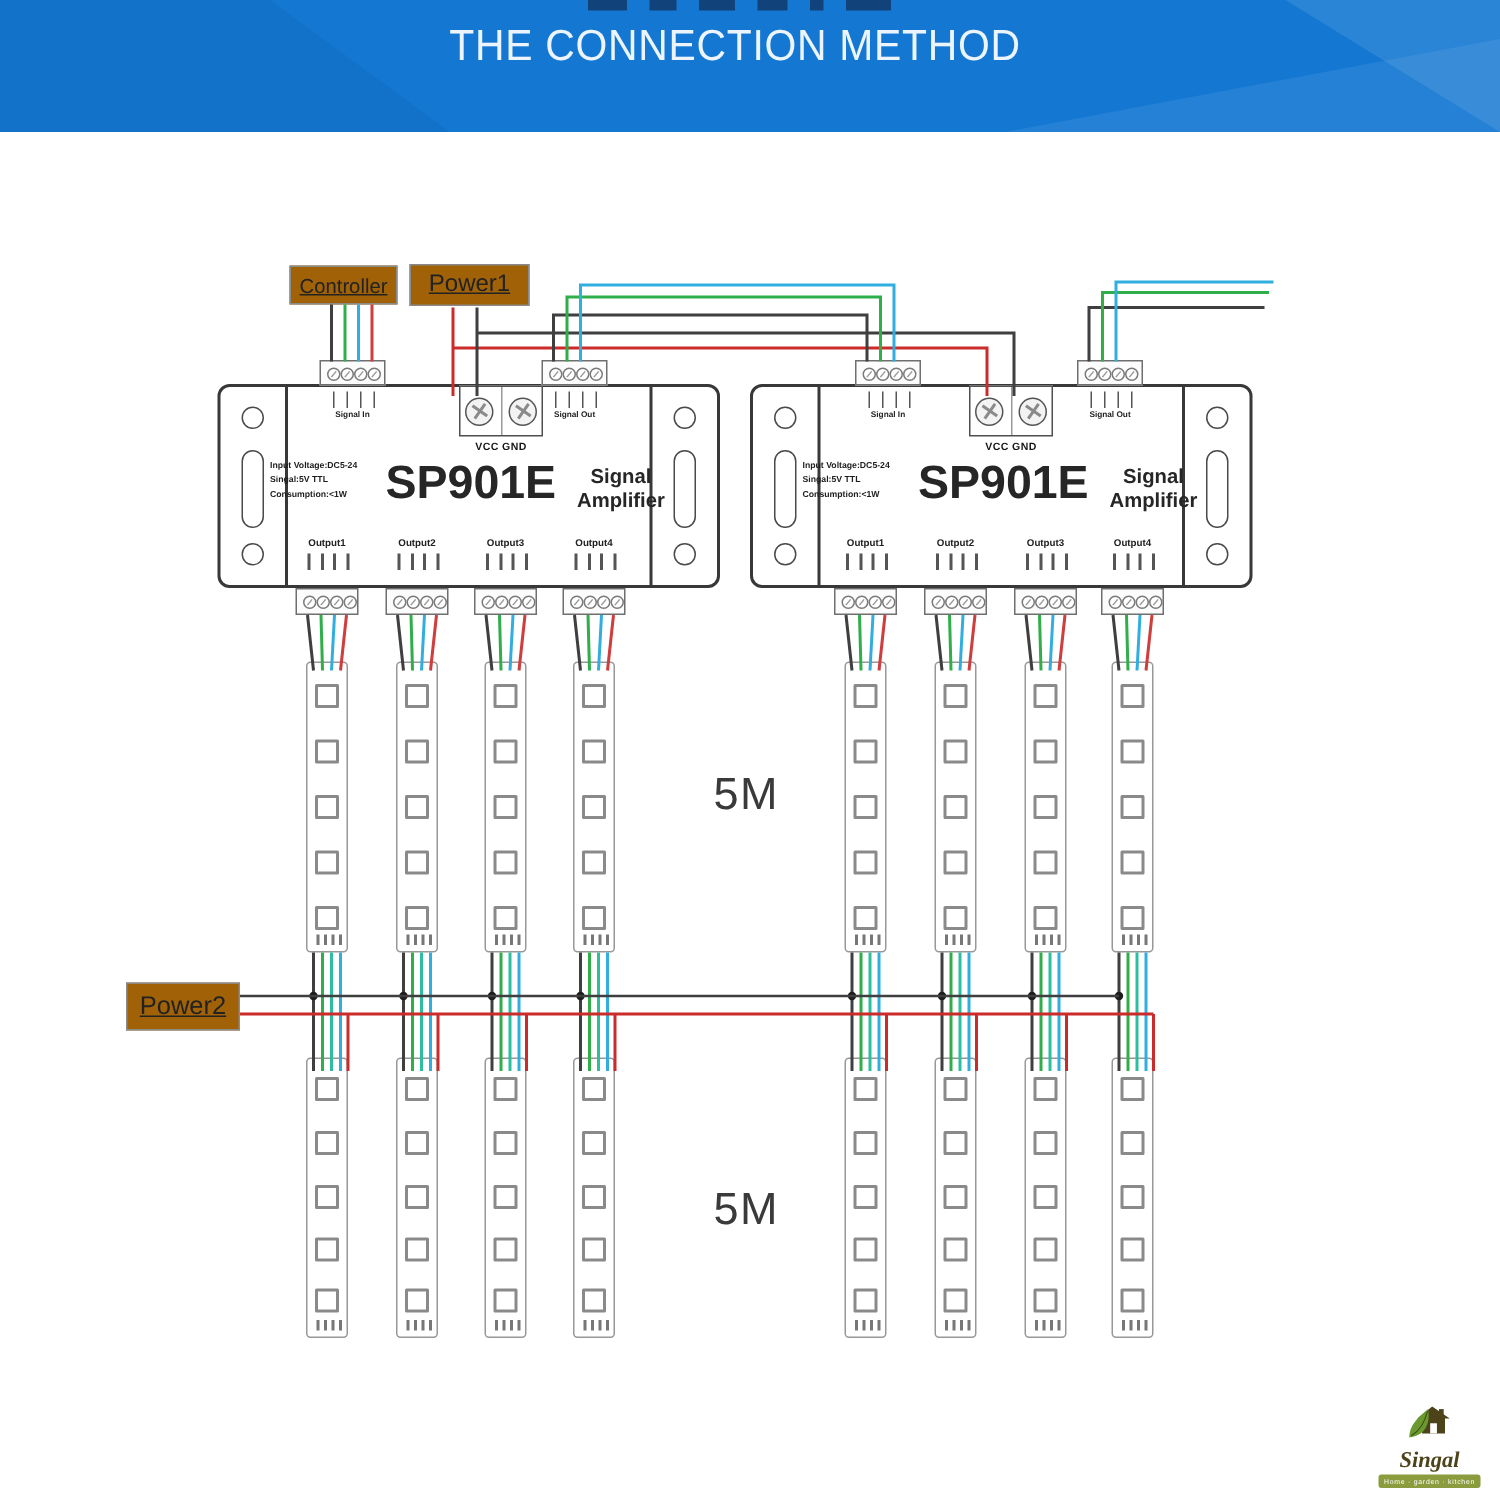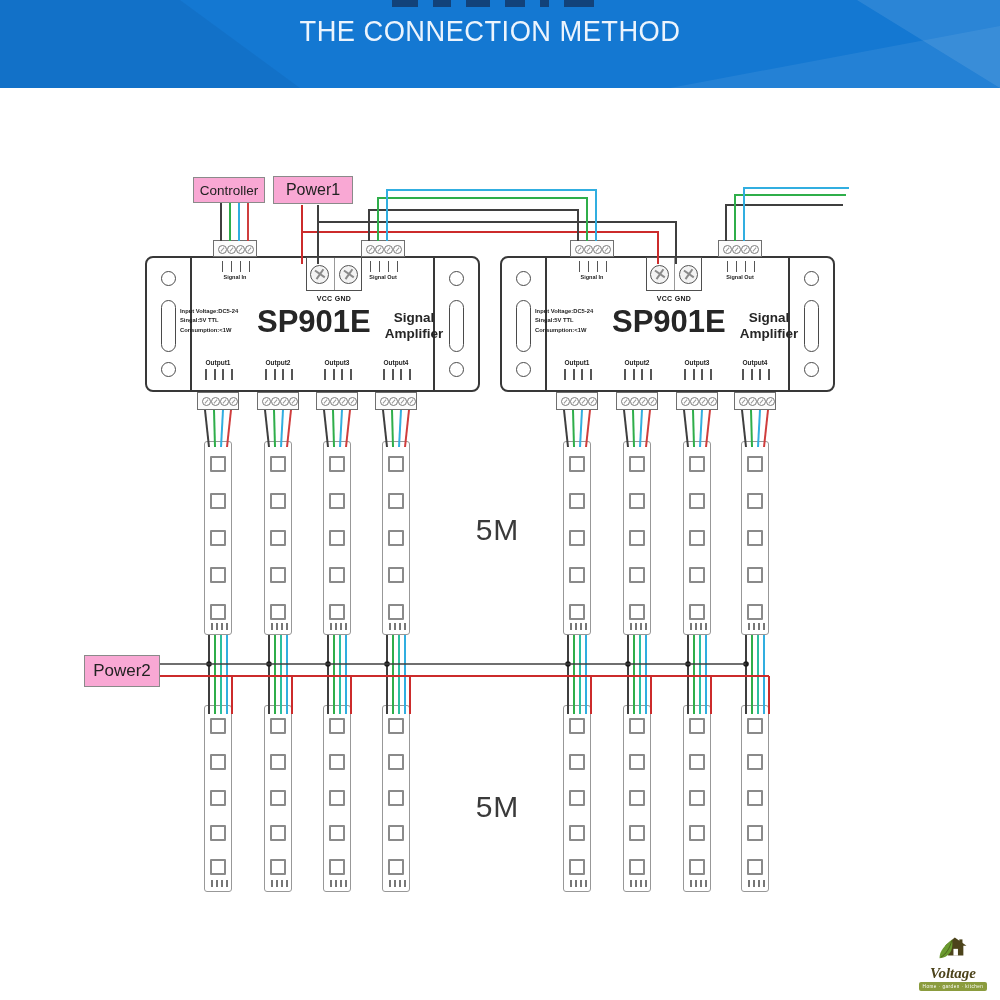--- a/index.html
+++ b/index.html
@@ -9,21 +9,21 @@
   
   #header{position:absolute;left:0;top:0;width:1000px;height:88px;background:var(--header-blue,#1478d2);overflow:hidden;}
   .sheen1{position:absolute;left:0;top:0;width:300px;height:88px;background:rgba(0,10,50,0.06);clip-path:polygon(0 0,60% 0,100% 100%,0 100%);}
   .sheen2{position:absolute;right:0;top:0;width:220px;height:88px;background:rgba(255,255,255,0.10);clip-path:polygon(35% 0,100% 0,100% 100%);}
   .sheen3{position:absolute;right:0;bottom:0;width:330px;height:62px;background:rgba(255,255,255,0.07);clip-path:polygon(0 100%,100% 0,100% 100%);}
   #title{position:absolute;left:0;right:20px;top:15px;text-align:center;font-size:29px;font-weight:500;color:#ecf4fd;letter-spacing:0.5px;transform:scaleX(0.94);}
   .clip-marks{position:absolute;top:0;left:392px;height:8px;display:flex;gap:15px;}
   .clip-marks span{display:block;height:7px;background:rgba(18,48,92,0.75);}
 
   
-  .box{position:absolute;border:1.5px solid #8a8a8a;background:#f9a8d4;color:#222;display:flex;align-items:center;justify-content:center;box-sizing:border-box;z-index:4;}
+  .box{position:absolute;border:1.5px solid #8a8a8a;background:#a16207;color:#222;display:flex;align-items:center;justify-content:center;box-sizing:border-box;z-index:4;text-decoration:underline;}
   #controller{left:193px;top:177px;width:72px;height:26px;font-size:13.5px;}
   #power1{left:273px;top:176px;width:80px;height:28px;font-size:16px;}
   #power2{left:84px;top:655px;width:76px;height:32px;font-size:17px;}
 
   
   .device{position:absolute;top:256px;width:335px;height:136px;border:2px solid #383838;border-radius:8px;background:#fff;box-sizing:border-box;z-index:1;}
   .fl{position:absolute;top:0;bottom:0;width:2px;background:#383838;}
   .fl-l{left:43px;} .fl-r{right:43px;}
   .hole{position:absolute;width:15px;height:15px;border:1.5px solid #4a4a4a;border-radius:50%;box-sizing:border-box;background:#fff;}
   .slot{position:absolute;width:15px;height:52px;border:1.5px solid #4a4a4a;border-radius:8px;box-sizing:border-box;background:#fff;}
@@ -240,21 +240,21 @@
       </svg>
 
     <div id="logo">
       <svg width="38" height="27" viewBox="0 0 40 30">
         <rect x="27" y="6" width="3.5" height="6" fill="#4c431b"></rect>
         <path d="M22,4 L35,13 L31.5,13 L31.5,24 L14.5,24 L14.5,13 L11,13 Z" fill="#4c431b"></path>
         <rect x="20.5" y="16.5" width="5" height="7.5" fill="#fff"></rect>
         <path d="M5,27 C15,26 21,19 19,6 C10.5,13 5,18.5 5,27 Z" fill="#6a9a2f"></path>
         <path d="M18.5,7.5 C16.5,16 12,22.5 6.5,25.8" stroke="#3f4d14" stroke-width="0.8" fill="none"></path>
       </svg>
-      <div class="lname">Voltage</div>
+      <div class="lname">Singal</div>
       <div class="ltag">Home · garden · kitchen</div>
     </div>
 
   <div class="sconn" style="left:213px;top:240px;width:44px;height:17px">
         <span class="screw" style="left:4px"></span>
         <span class="screw" style="left:13px"></span>
         <span class="screw" style="left:22px"></span>
         <span class="screw" style="left:31px"></span>
       </div>
       <div class="pbar" style="left:221.5px;top:261px"></div>

